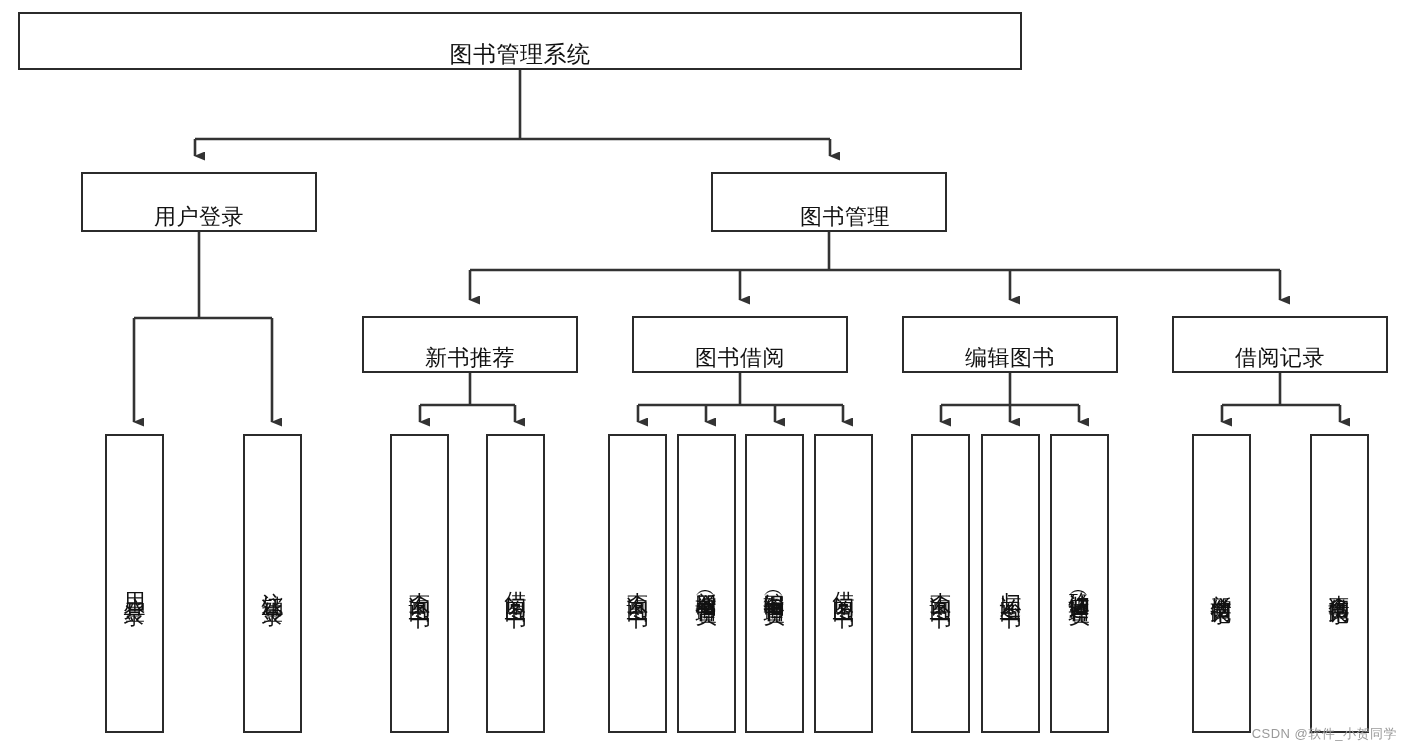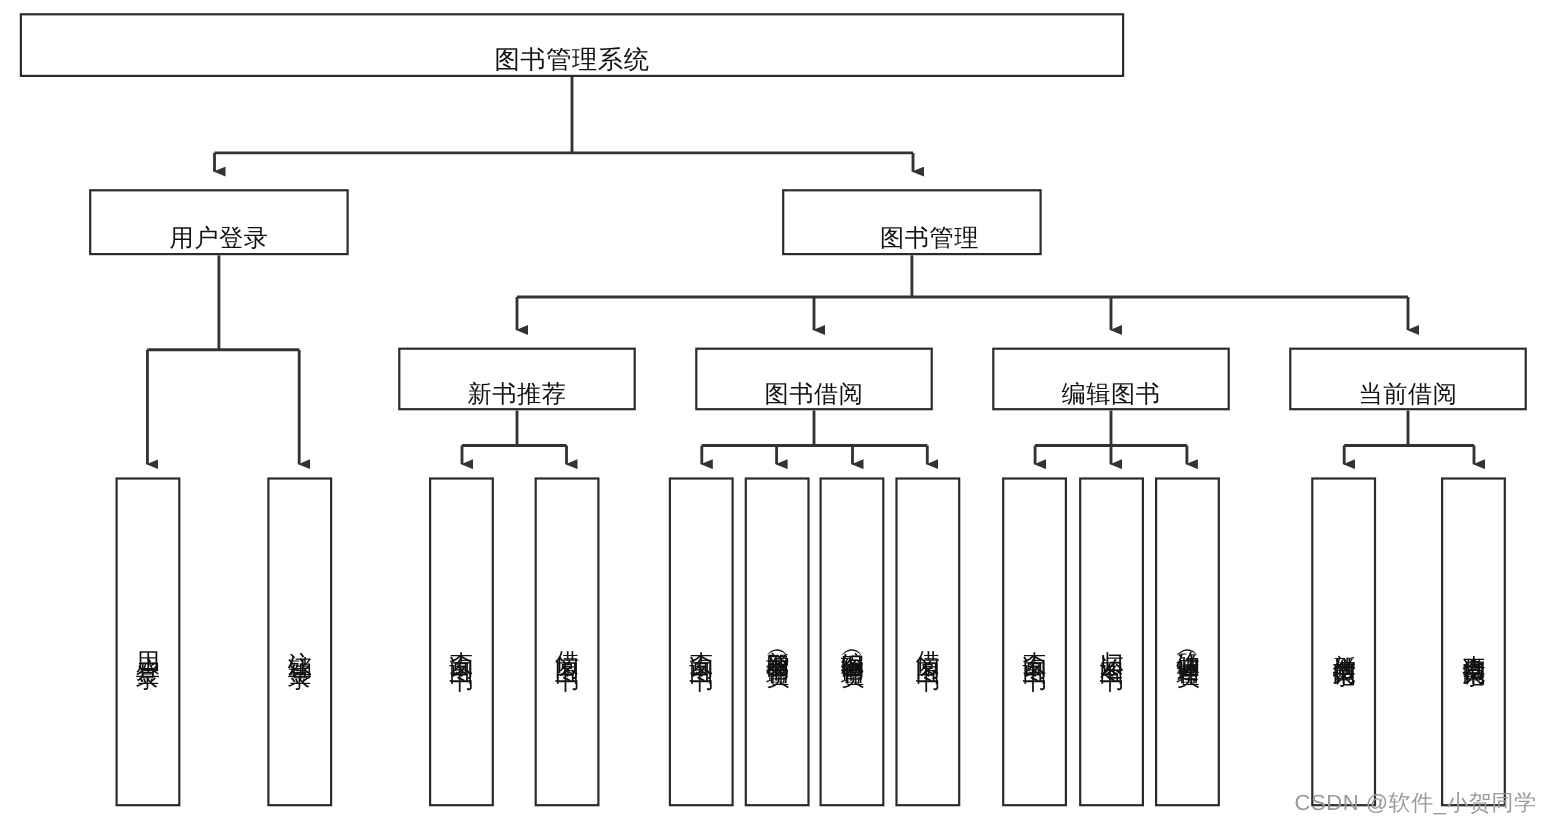--- a/index.html
+++ b/index.html
@@ -65,21 +65,21 @@
     white-space: nowrap;
   }
   .node.vert.tight .node-label {
     letter-spacing: 2px;
     font-size: 21px;
   }
   .watermark {
     position: absolute;
     right: 8px;
     bottom: 4px;
-    font-size: 20px;
+    font-size: 13px;
     color: #9a9a9a;
     white-space: nowrap;
     letter-spacing: 0.5px;
   }
 </style>
 </head>
 <body>
 
 <div id="canvas">
 
@@ -147,21 +147,21 @@
   <div class="node horiz" style="left:362px; top:316px; width:216px; height:57px;">
     <span class="node-label">新书推荐</span>
   </div>
   <div class="node horiz" style="left:632px; top:316px; width:216px; height:57px;">
     <span class="node-label">图书借阅</span>
   </div>
   <div class="node horiz" style="left:902px; top:316px; width:216px; height:57px;">
     <span class="node-label">编辑图书</span>
   </div>
   <div class="node horiz" style="left:1172px; top:316px; width:216px; height:57px;">
-    <span class="node-label">当前借阅</span>
+    <span class="node-label">借阅记录</span>
   </div>
 
   <div class="node vert" style="left:105px; top:434px; width:59px; height:299px;">
     <span class="node-label">用户登录</span>
   </div>
   <div class="node vert" style="left:243px; top:434px; width:59px; height:299px;">
     <span class="node-label">注销登录</span>
   </div>
 
   <div class="node vert" style="left:390px; top:434px; width:59px; height:299px;">

